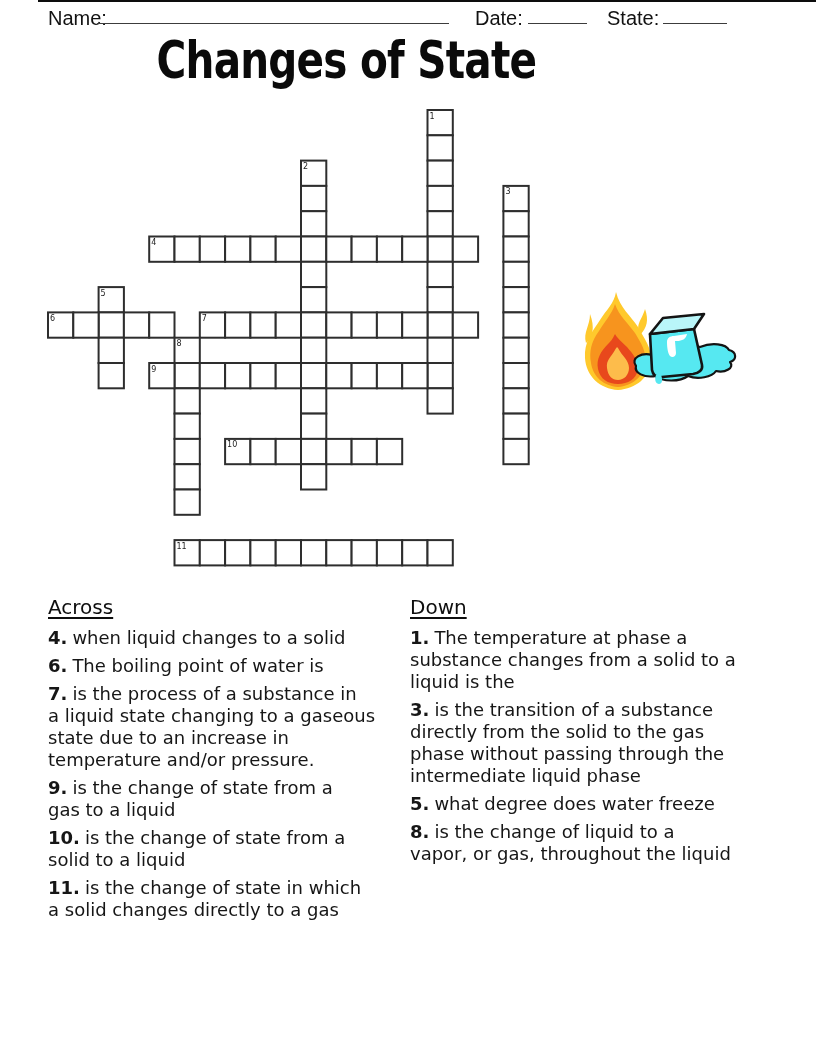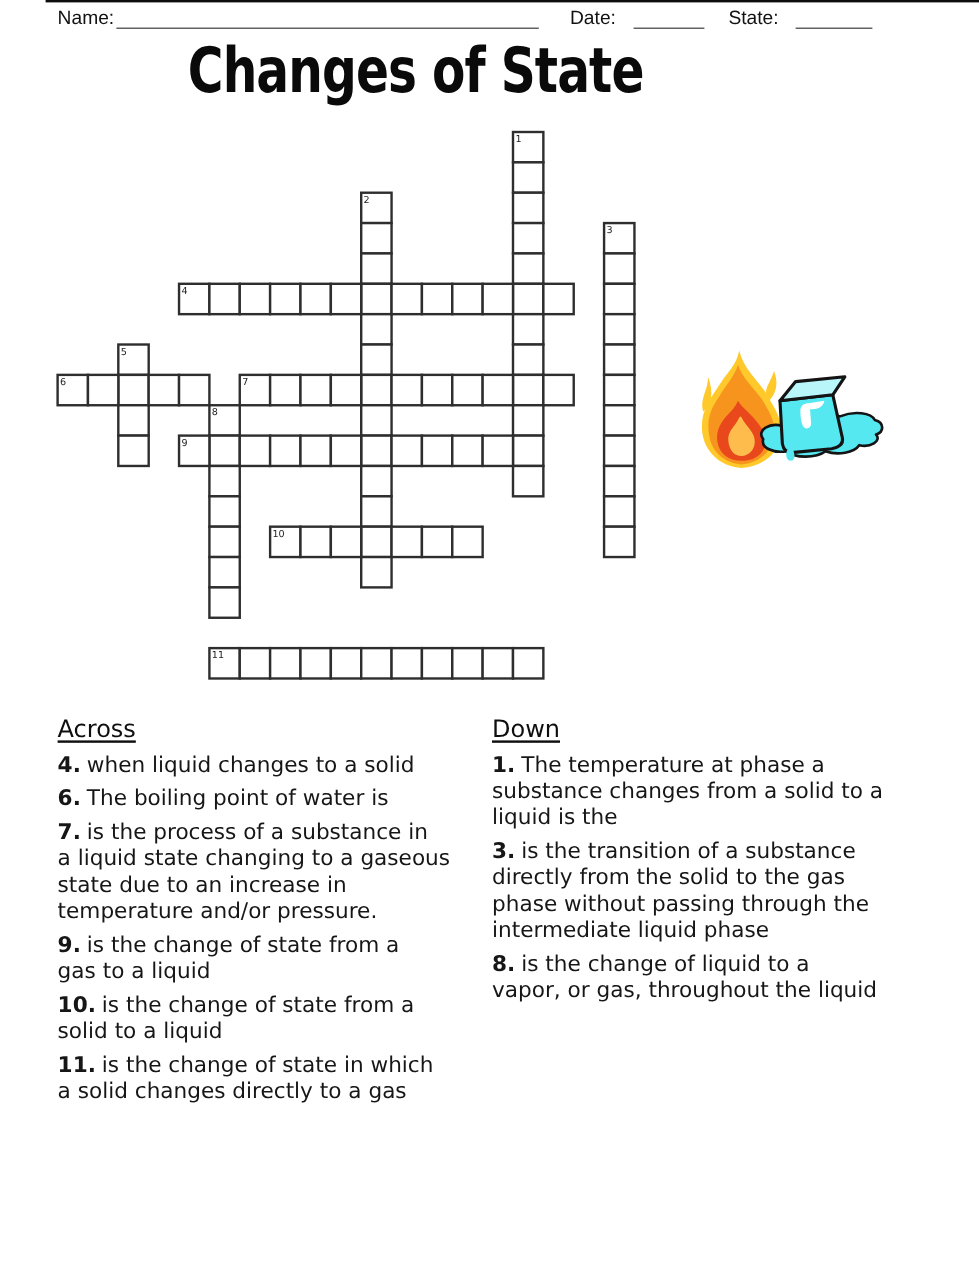--- a/index.html
+++ b/index.html
@@ -1,21 +1,21 @@
 <!DOCTYPE html>
 <html><head>
 <meta charset="utf-8">
 <style>
   html,body{margin:0;padding:0;background:#fff;}
   .page{
     position:relative;width:816px;height:1056px;background:#ffffff;
     font-family:"DejaVu Sans",sans-serif;overflow:hidden;color:#141414;
   }
   .top-rule{position:absolute;left:38px;top:0;width:778px;height:2px;background:#0d0d0d;}
-  .hdr-label{position:absolute;top:7px;font-family:"Liberation Sans",sans-serif;font-size:16px;color:#121212;}
+  .hdr-label{position:absolute;top:7px;font-family:"Liberation Sans",sans-serif;font-size:20px;color:#121212;}
   .hdr-line{position:absolute;top:9px;height:14px;border-bottom:1.6px solid #3c3c3c;}
   #name-label{left:48px;}   #name-line{left:97px;width:352px;}
   #date-label{left:475px;}  #date-line{left:528px;width:59px;}
   #period-label{left:607px;}#period-line{left:663px;width:64px;}
   .title{
     position:absolute;left:0;top:30px;width:692px;text-align:center;
     font-size:52px;font-weight:bold;letter-spacing:-1px;line-height:60px;color:#0a0a0a;
   }
   .title span{display:inline-block;transform:scaleX(0.78);transform-origin:50% 50%;}
   #grid-svg{position:absolute;left:0;top:0;}
@@ -196,17 +196,18 @@
 
   <div class="clue-col" id="down-col">
     <h3>Down</h3>
     <p class="clue"><b>1.</b><span class="clue-text">The temperature at phase a
 substance changes from a solid to a
 liquid is the</span></p>
     <p class="clue"><b>3.</b><span class="clue-text">is the transition of a substance
 directly from the solid to the gas
 phase without passing through the
 intermediate liquid phase</span></p>
+    <p class="clue"><b>5.</b><span class="clue-text">what degree does water freeze</span></p>
     <p class="clue"><b>8.</b><span class="clue-text">is the change of liquid to a
 vapor, or gas, throughout the liquid</span></p>
   </div>
 
 </div>
 
 </body></html>

